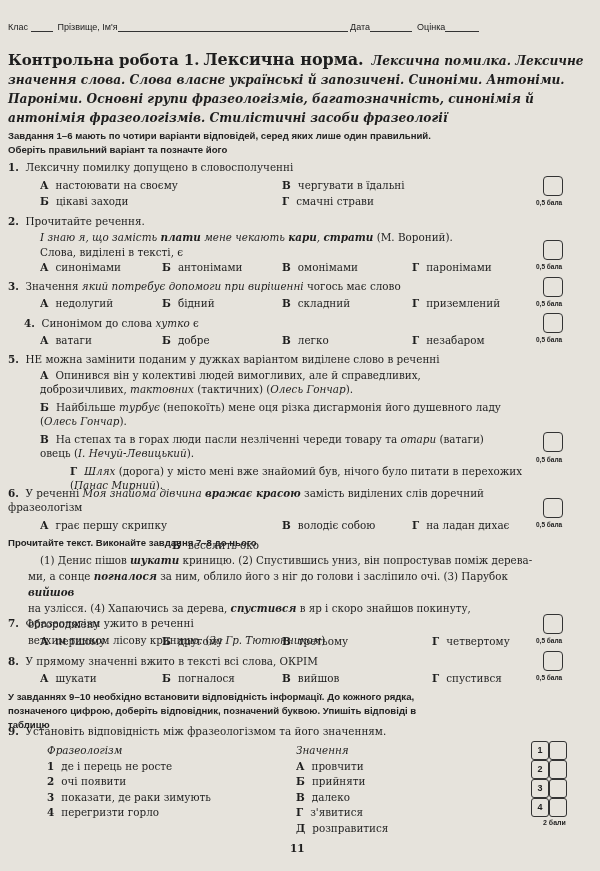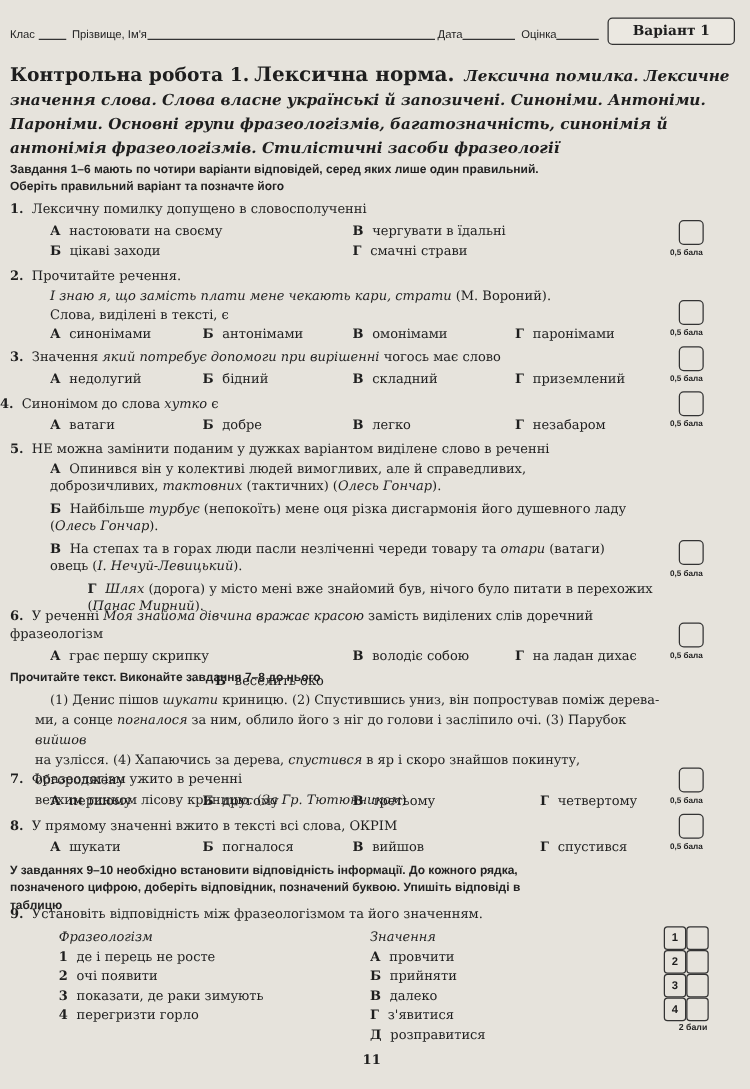--- a/index.html
+++ b/index.html
@@ -27,21 +27,21 @@
   .title-block .t1 { font-size: 15px; font-weight: bold; }
   .title-block .t2 { font-weight: bold; font-size: 16px; }
   .title-block .t3 { font-style: italic; font-weight: bold; margin-top: 28px; }
 
   .instr { font-family: "Liberation Sans", sans-serif; font-weight: bold; font-size: 9.6px; line-height: 14px; color: #222; }
 
   .q { font-size: 10.4px; line-height: 14px; }
   .qnum { font-weight: bold; }
   .opt-letter { font-weight: bold; margin-right: 7px; }
   .ital { font-style: italic; }
-  .bi { font-style: italic; font-weight: normal; }
+  .bi { font-style: italic; font-weight: bold; }
 
   .box {
     position: absolute; width: 18px; height: 18px;
     border: 1.3px solid #333; border-radius: 4px; background: transparent;
   }
   .score { position: absolute; font-family: "Liberation Sans", sans-serif; font-weight: bold; font-size: 6.5px; color: #222; white-space: nowrap; }
 
   .grid9 { position: absolute; left: 531px; top: 741px; }
   .g-cell { position: absolute; width: 16px; height: 17px; border: 1.3px solid #333; border-radius: 3px; font: bold 9px "Liberation Sans", sans-serif; text-align: center; line-height: 17px; }
 
@@ -52,21 +52,20 @@
 
 <div class="page">
 
   <div class="abs hdr">
     <span>Клас</span>
     <span class="line" style="width:22px"></span>
     &nbsp;<span>Прізвище, Ім'я</span><span class="line" style="width:230px"></span>
     <span>Дата</span><span class="line" style="width:42px"></span>
     &nbsp;<span>Оцінка</span><span class="line" style="width:34px"></span>
   </div>
-  <div class="abs variant">Варіант 1</div>
 
   <div class="abs title-block">
     <span class="t1">Контрольна робота 1.</span>
     <span class="t2">Лексична норма.</span>&nbsp;
     <span class="t3">Лексична помилка. Лексичне значення слова. Слова власне українські й запозичені. Синоніми. Антоніми. Пароніми. Основні групи фразеологізмів, багатозначність, синонімія й антонімія фразеологізмів. Стилістичні засоби фразеології</span>
   </div>
 
   <div class="abs instr" style="left:8px; top:129px; width:440px;">Завдання 1–6 мають по чотири варіанти відповідей, серед яких лише один правильний. Оберіть правильний варіант та позначте його</div>
 
   <div class="abs q" style="left:8px; top:160px;">
@@ -96,21 +95,21 @@
   <div class="abs q" style="left:8px; top:279px;">
     <span class="qnum">3.</span>&nbsp; <span>Значення </span><span class="ital">який потребує допомоги при вирішенні</span><span> чогось має слово</span>
   </div>
   <div class="abs q" style="left:40px; top:296px;"><span class="opt-letter">А</span><span>недолугий</span></div>
   <div class="abs q" style="left:162px; top:296px;"><span class="opt-letter">Б</span><span>бідний</span></div>
   <div class="abs q" style="left:282px; top:296px;"><span class="opt-letter">В</span><span>складний</span></div>
   <div class="abs q" style="left:412px; top:296px;"><span class="opt-letter">Г</span><span>приземлений</span></div>
   <div class="box" style="left:543px; top:277px;"></div>
   <div class="score" style="left:536px; top:300px;">0,5 бала</div>
 
-  <div class="abs q" style="left:0; top:316px;">
+  <div class="abs q" style="left:24px; top:316px;">
     <span class="qnum">4.</span>&nbsp; <span>Синонімом до слова </span><span class="ital">хутко</span><span> є</span>
   </div>
   <div class="abs q" style="left:40px; top:333px;"><span class="opt-letter">А</span><span>ватаги</span></div>
   <div class="abs q" style="left:162px; top:333px;"><span class="opt-letter">Б</span><span>добре</span></div>
   <div class="abs q" style="left:282px; top:333px;"><span class="opt-letter">В</span><span>легко</span></div>
   <div class="abs q" style="left:412px; top:333px;"><span class="opt-letter">Г</span><span>незабаром</span></div>
   <div class="box" style="left:543px; top:313px;"></div>
   <div class="score" style="left:536px; top:336px;">0,5 бала</div>
 
   <div class="abs q" style="left:8px; top:352px;">

